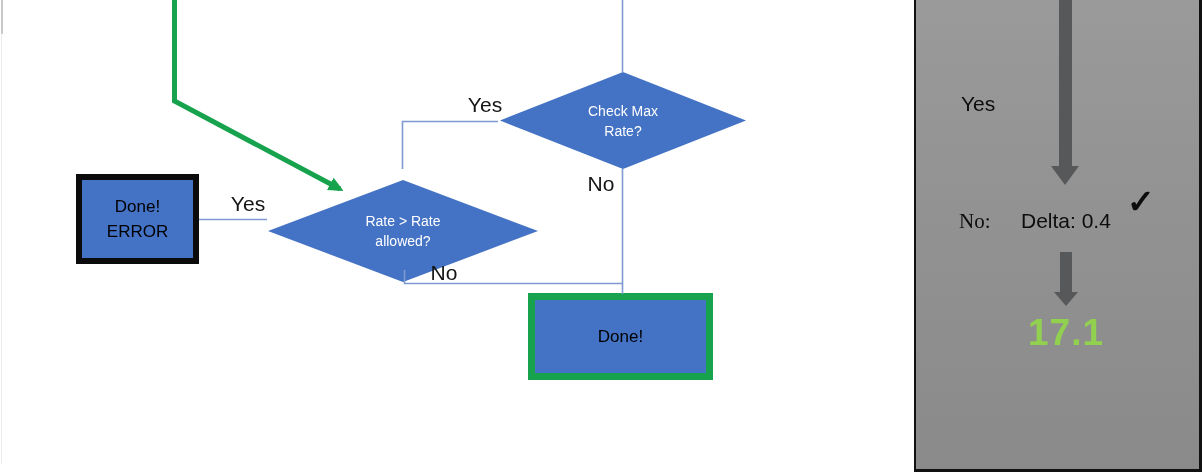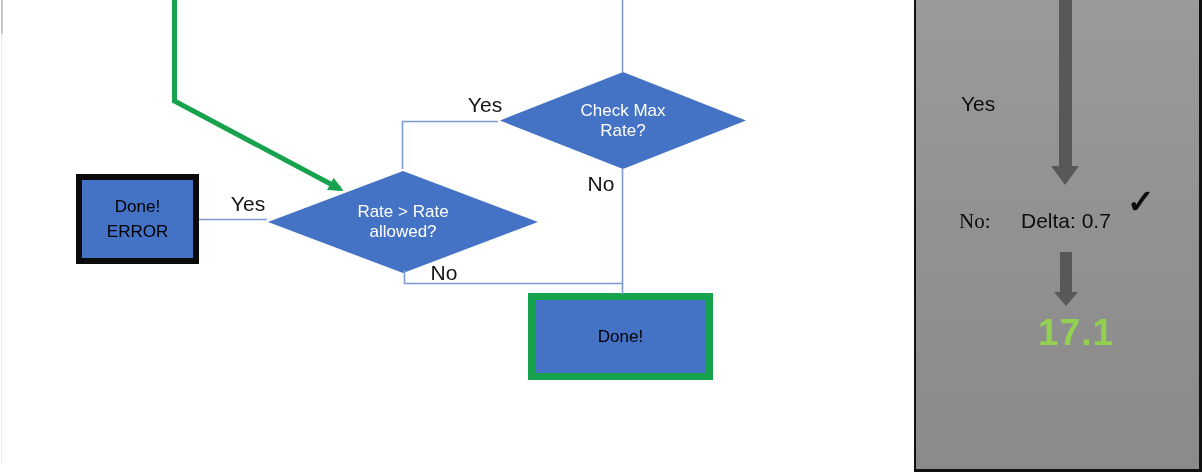--- a/index.html
+++ b/index.html
@@ -7,24 +7,24 @@
     position:relative;width:1202px;height:472px;overflow:hidden;
     background:#ffffff;font-family:"Liberation Sans",sans-serif;
   }
   
   #connector-layer{position:absolute;left:0;top:0;width:1202px;height:472px;z-index:3;pointer-events:none;}
   
   .diamond{
     position:absolute;z-index:2;background:#4472C4;
     clip-path:polygon(50% 0,100% 50%,50% 100%,0 50%);
     display:flex;align-items:center;justify-content:center;text-align:center;
-    color:#ffffff;font-size:17px;line-height:20px;white-space:pre-line;
+    color:#ffffff;font-size:14px;line-height:20px;white-space:pre-line;
   }
   #diamond-check-max{left:500px;top:72px;width:246px;height:97px;}
-  #diamond-rate-allowed{left:268px;top:171px;width:270px;height:102px;}
+  #diamond-rate-allowed{left:268px;top:180px;width:270px;height:102px;}
   .flow-box{
     position:absolute;z-index:2;background:#4472C4;box-sizing:border-box;
     display:flex;align-items:center;justify-content:center;text-align:center;
     color:#000000;font-size:17px;line-height:25px;white-space:pre-line;
   }
   #box-done-error{left:76px;top:174px;width:123px;height:90px;border:6px solid #0b0b0b;}
   #box-done{left:528px;top:293px;width:185px;height:87px;border:7px solid #17A34D;}
   
   .edge-label{
     position:absolute;z-index:4;color:#141414;font-size:21px;line-height:21px;
@@ -53,21 +53,21 @@
   #big-arrow-head{
     position:absolute;left:135px;top:166px;width:0;height:0;
     border-left:14px solid transparent;border-right:14px solid transparent;border-top:19px solid #57585a;
   }
   #small-arrow-shaft{left:144px;top:252px;width:12px;height:41px;}
   #small-arrow-head{
     position:absolute;left:138px;top:292px;width:0;height:0;
     border-left:12px solid transparent;border-right:12px solid transparent;border-top:14px solid #57585a;
   }
   #panel-result{
-    position:absolute;left:160px;top:312px;transform:translateX(-50%);
+    position:absolute;left:150px;top:312px;transform:translateX(-50%);
     color:#92D050;font-size:37px;font-weight:bold;letter-spacing:1px;
   }
 </style>
 </head>
 <body>
 
 <div id="canvas">
 
   <div id="slide-edge"></div>
   <div id="slide-edge-faint"></div>
@@ -112,21 +112,21 @@
   <div class="edge-label" id="lbl-rate-yes">Yes</div>
   <div class="edge-label" id="lbl-rate-no">No</div>
 
   <div id="side-panel">
     <div class="arrow-shaft" id="big-arrow-shaft"></div>
     <div id="big-arrow-head"></div>
 
     <div class="panel-text" id="panel-yes">Yes</div>
 
     <div class="panel-text" id="panel-no">No:</div>
-    <div class="panel-text" id="panel-delta">Delta: 0.7</div>
+    <div class="panel-text" id="panel-delta">Delta: 0.4</div>
     <div class="panel-text" id="panel-check">✓</div>
 
     <div class="arrow-shaft" id="small-arrow-shaft"></div>
     <div id="small-arrow-head"></div>
 
     <div id="panel-result">17.1</div>
   </div>
 
 </div>
 

